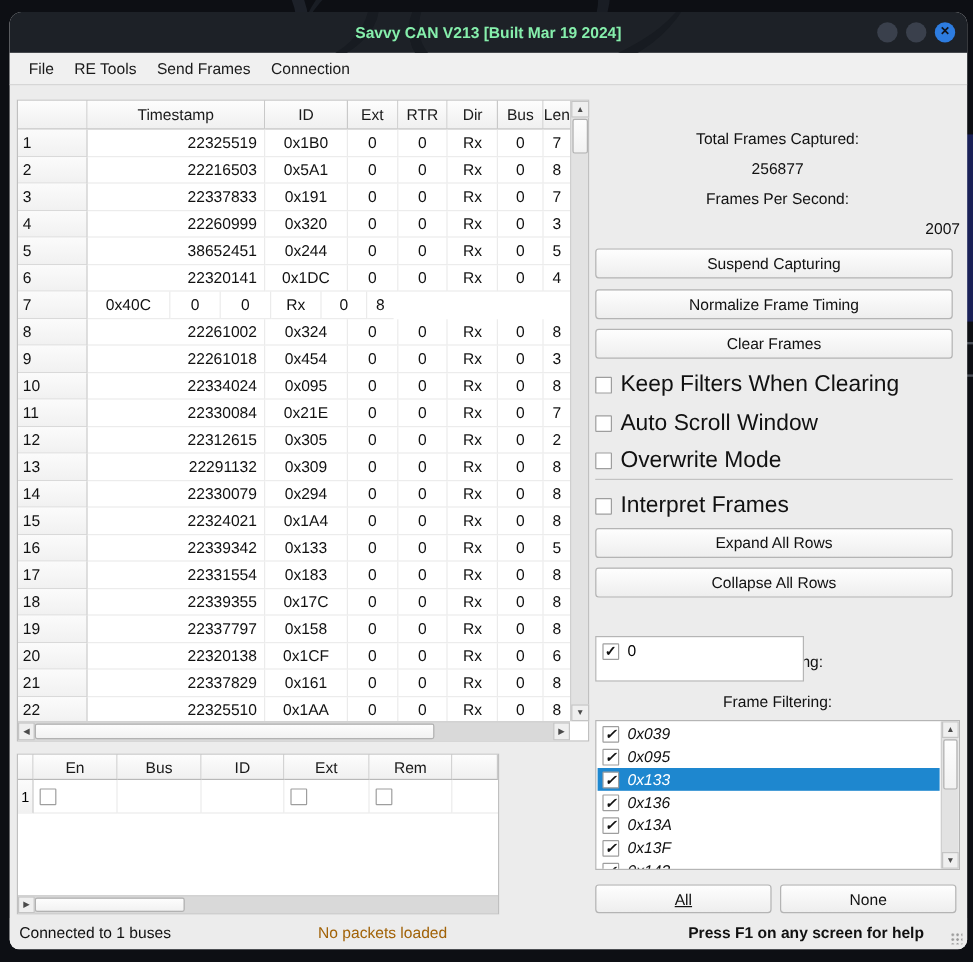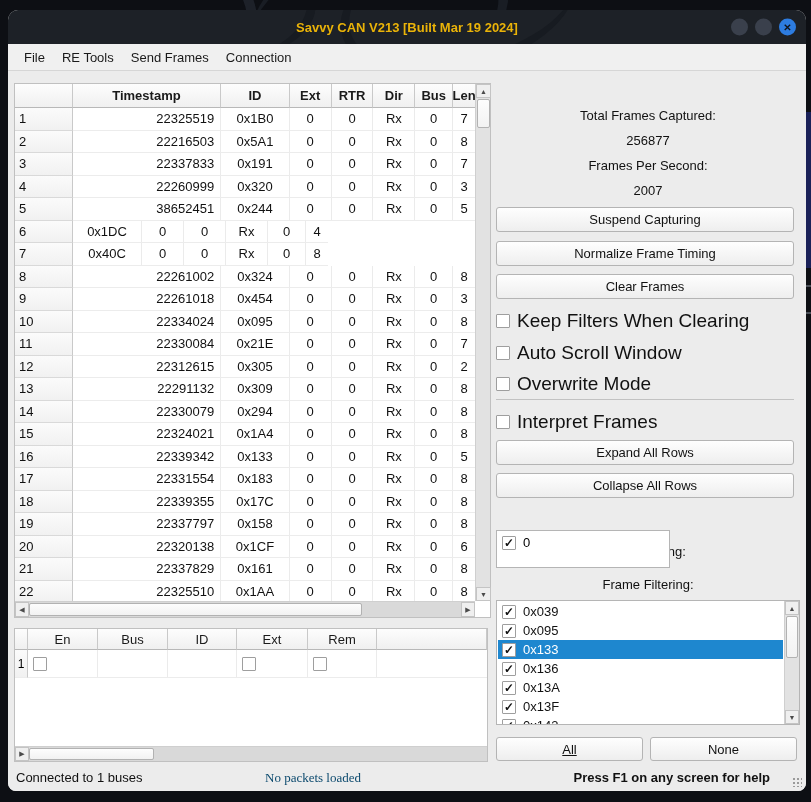--- a/index.html
+++ b/index.html
@@ -14,35 +14,35 @@
   .right-strip-accent { position:absolute; right:0; top:112px; width:7px; height:156px; background:#1a2158; }
   .right-strip-line { position:absolute; right:0; width:7px; height:2px; background:#4a4f58; }
 
   
   .window { position:absolute; left:8px; top:10px; width:798px; height:781px;
             background:#ececec; border-radius:10px 10px 8px 8px; overflow:hidden; }
 
   .titlebar { position:relative; height:34px; background:#1d2127; display:flex; align-items:center; justify-content:center; overflow:hidden; }
   .tb-art { position:absolute; border:9px solid #171b21; border-bottom:none; border-left:none; border-radius:50%; width:280px; height:150px; top:-100px; left:30px; transform:rotate(10deg); }
   .tb-art2 { position:absolute; border:9px solid #171b21; border-top:none; border-right:none; border-radius:50%; width:240px; height:130px; top:-70px; left:330px; transform:rotate(-14deg); }
-  .title-text { color:#eab308; font-size:13px; font-weight:bold; z-index:2; }
+  .title-text { color:#86efac; font-size:13px; font-weight:bold; z-index:2; }
   .win-buttons { position:absolute; right:10px; top:50%; transform:translateY(-50%); display:flex; gap:7px; z-index:2; }
   .win-btn { width:17px; height:17px; border-radius:50%; background:#3a404c; }
   .win-btn.close { background:#2d7ce0; color:#10131a; font-size:10px; font-weight:bold; display:flex; align-items:center; justify-content:center; line-height:1; }
 
   .menubar { height:27px; background:#f0f0f0; border-bottom:1px solid #d6d6d6; display:flex; align-items:center; padding-left:16px; gap:17px; }
   .menu-item { font-size:13px; color:#1a1a1a; }
 
   .content { position:relative; height:694px; }
 
   
   .frames-table { position:absolute; left:6px; top:12px; width:477px; height:535px; background:#ffffff; border:1px solid #c0c0c0; }
   .ft-hdr { display:flex; height:24px; }
   .hc { background:linear-gradient(#fdfdfd,#f0f0f0); border-right:1px solid #c9c9c9; border-bottom:1px solid #b8b8b8;
-        font-size:13px; color:#1a1a1a; display:flex; align-items:center; justify-content:center; overflow:hidden; white-space:nowrap;font-weight:bold; }
+        font-size:13px; color:#1a1a1a; display:flex; align-items:center; justify-content:center; overflow:hidden; white-space:nowrap; }
   .trow { display:flex; height:22.5px; background:#ffffff; }
   .c { font-size:13px; color:#111; display:flex; align-items:center; justify-content:center;
        border-right:1px solid #ebebeb; border-bottom:1px solid #ececec; overflow:hidden; white-space:nowrap; }
   .c.rownum, .hc.rownum { width:58px; justify-content:flex-start; padding-left:4px; }
   .c.rownum { background:linear-gradient(#fbfbfb,#f1f1f1); border-right:1px solid #c9c9c9; border-bottom:1px solid #d9d9d9; }
   .col-ts { width:149px; } .c.col-ts { justify-content:flex-end; padding-right:6px; }
   .col-id { width:69px; } .col-ext { width:42px; } .col-rtr { width:42px; }
   .col-dir { width:42px; } .col-bus { width:38px; } .col-len { width:22px; border-right:none; }
   .ft-rows { position:absolute; top:24px; left:0; right:15px; bottom:16px; overflow:hidden; }
   .ft-hdr-wrap { position:absolute; top:0; left:0; right:15px; }
@@ -53,21 +53,21 @@
   .sb-arrow { position:absolute; background:#efefef; color:#4a4a4a; font-size:7px; display:flex; align-items:center; justify-content:center; border:1px solid #c4c4c4; }
   .vscroll .sb-arrow { left:0; width:15px; height:14px; }
   .vscroll .up { top:0; } .vscroll .down { bottom:0; }
   .hscroll .sb-arrow { top:0; height:15px; width:14px; }
   .hscroll .left { left:0; } .hscroll .right { right:0; }
   .sb-thumb { position:absolute; background:linear-gradient(#fdfdfd,#f2f2f2); border:1px solid #b2b2b2; border-radius:2px; }
   .vscroll .sb-thumb { left:1px; width:13px; top:15px; height:29px; }
   .hscroll .sb-thumb { top:1px; height:13px; left:14px; width:333px; }
 
   
-  .filters-table { position:absolute; left:6px; top:557px; width:474px; height:134px; background:#ffffff; border:1px solid #c0c0c0; }
+  .filters-table { position:absolute; left:6px; top:557px; width:402px; height:134px; background:#ffffff; border:1px solid #c0c0c0; }
   .bt-hdr { display:flex; height:21px; }
   .bt-row { display:flex; height:28px; }
   .bc { font-size:13px; display:flex; align-items:center; justify-content:center; border-right:1px solid #ebebeb; border-bottom:1px solid #ececec; }
   .bt-hdr .bc { background:linear-gradient(#fdfdfd,#f0f0f0); border-right:1px solid #c9c9c9; border-bottom:1px solid #b8b8b8; color:#1a1a1a; }
   .bnum { width:13px; } .bt-row .bnum { background:linear-gradient(#fbfbfb,#f1f1f1); border-right:1px solid #c9c9c9; font-size:12px; }
   .ben { width:70px; } .bbus { width:70px; } .bid { width:69px; } .bext { width:71px; } .brem { width:69px; } .blast { flex:1; border-right:none; }
   .bt-row .ben, .bt-row .bext, .bt-row .brem { justify-content:flex-start; padding-left:5px; }
   .bt-hscroll { position:absolute; left:0; right:0; bottom:0; height:15px; background:#d9d9d9; border-top:1px solid #cfcfcf; }
   .bt-hscroll .sb-arrow { top:0; height:14px; width:14px; }
   .bt-hscroll .sb-thumb { top:1px; height:12px; left:14px; width:125px; }
@@ -82,35 +82,35 @@
   .panel { position:absolute; left:488px; top:0; width:304px; }
   .stat-label, .stat-value { position:absolute; width:304px; text-align:center; font-size:13px; color:#111; }
   .btn { position:absolute; left:0; width:298px; height:25px; background:linear-gradient(#fefefe,#eeeeee);
          border:1px solid #b4b4b4; border-radius:3px; font-size:13px; color:#111;
          display:flex; align-items:center; justify-content:center; }
   .cb-row { position:absolute; left:0; display:flex; align-items:center; gap:7px; font-size:19px; color:#111; }
   .separator { position:absolute; left:0; width:298px; height:1px; background:#c2c2c2; }
   .panel-label { position:absolute; width:304px; text-align:center; font-size:13px; color:#111; }
   .bus-box { position:absolute; left:0; top:459px; width:174px; height:38px; background:#ffffff; border:1px solid #b5b5b5; padding:4px 5px; }
   .bus-item { display:flex; align-items:center; gap:7px; font-size:13px; }
-  .frame-list { position:absolute; left:0; top:529px; width:304px; height:125px; background:#ffffff; border:1px solid #b5b5b5; overflow:hidden; }
+  .frame-list { position:absolute; left:0; top:529px; width:304px; height:125px; background:#ffffff; border:1px solid #b5b5b5; overflow:hidden;font-style:italic; }
   .fl-items { position:absolute; top:1px; left:1px; right:16px; bottom:1px; }
   .fl-item { display:flex; align-items:center; gap:7px; font-size:13px; height:19px; padding-left:4px; color:#111; }
   .fl-item.selected { background:#1e87cf; color:#ffffff; }
   .fl-scroll { position:absolute; top:0; right:0; width:15px; bottom:0; background:#e2e2e2; border-left:1px solid #cfcfcf; }
   .fl-scroll .sb-arrow { left:0; width:14px; height:14px; }
   .fl-scroll .up { top:0; } .fl-scroll .down { bottom:0; }
   .fl-scroll .sb-thumb { left:1px; width:12px; top:15px; height:42px; }
   .btn.small { width:147px; height:24px; top:666px; }
   .btn.small.all { left:0;text-decoration:underline; } .btn.small.none { left:154px; }
 
   
   .statusbar { position:absolute; left:0; right:0; bottom:0; height:26px; background:#ececec; }
   .status-left { position:absolute; left:8px; top:5px; font-size:13px; color:#111; }
-  .status-center { position:absolute; left:257px; top:5px; font-size:13px; color:#0c4a6e;font-family:Liberation Serif, serif; }
+  .status-center { position:absolute; left:257px; top:5px; font-size:13px; color:#a16207; }
   .status-right { position:absolute; right:36px; top:5px; font-size:13px; font-weight:bold; color:#111; }
   .resize-grip { position:absolute; right:4px; bottom:4px; width:10px; height:10px;
     background-image:radial-gradient(circle, #9a9a9a 1px, transparent 1.2px); background-size:4px 4px; }
 </style>
 </head>
 <body>
 
 <div class="desktop-art">
   <div class="dragon-curve dc1"></div>
   <div class="dragon-curve dc2"></div>
@@ -206,20 +206,21 @@
             <div class="c col-id">0x244</div>
             <div class="c col-ext">0</div>
             <div class="c col-rtr">0</div>
             <div class="c col-dir">Rx</div>
             <div class="c col-bus">0</div>
             <div class="c col-len">5</div>
           </div>
 
           <div class="trow">
             <div class="c rownum">6</div>
+            <div class="c col-ts">22320141</div>
             <div class="c col-id">0x1DC</div>
             <div class="c col-ext">0</div>
             <div class="c col-rtr">0</div>
             <div class="c col-dir">Rx</div>
             <div class="c col-bus">0</div>
             <div class="c col-len">4</div>
           </div>
 
           <div class="trow">
             <div class="c rownum">7</div>
@@ -437,21 +438,21 @@
         <div class="sb-arrow left">◀</div>
         <div class="sb-thumb"></div>
         <div class="sb-arrow right">▶</div>
       </div>
     </div>
 
     <div class="panel">
       <div class="stat-label" style="top:37px;">Total Frames Captured:</div>
       <div class="stat-value" style="top:62px;">256877</div>
       <div class="stat-label" style="top:87px;">Frames Per Second:</div>
-      <div class="stat-value" style="top:112px;">2007</div>
+      <div class="stat-value" style="top:112px;text-align:right;">2007</div>
 
       <div class="btn" style="top:136px;">Suspend Capturing</div>
       <div class="btn" style="top:170px;">Normalize Frame Timing</div>
       <div class="btn" style="top:203px;">Clear Frames</div>
 
       <div class="cb-row" style="top:239px;">
         <span class="checkbox"></span>
         <span>Keep Filters When Clearing</span>
       </div>
       <div class="cb-row" style="top:271px;">

